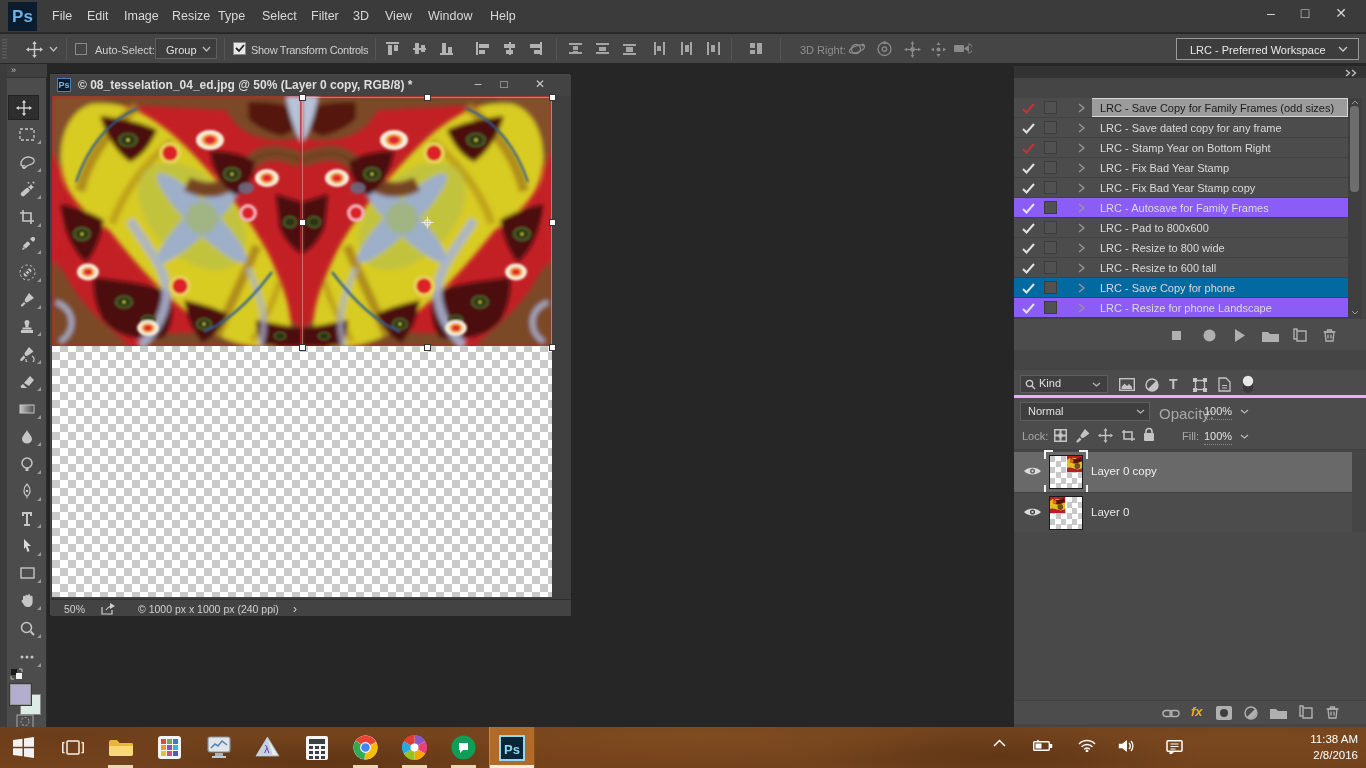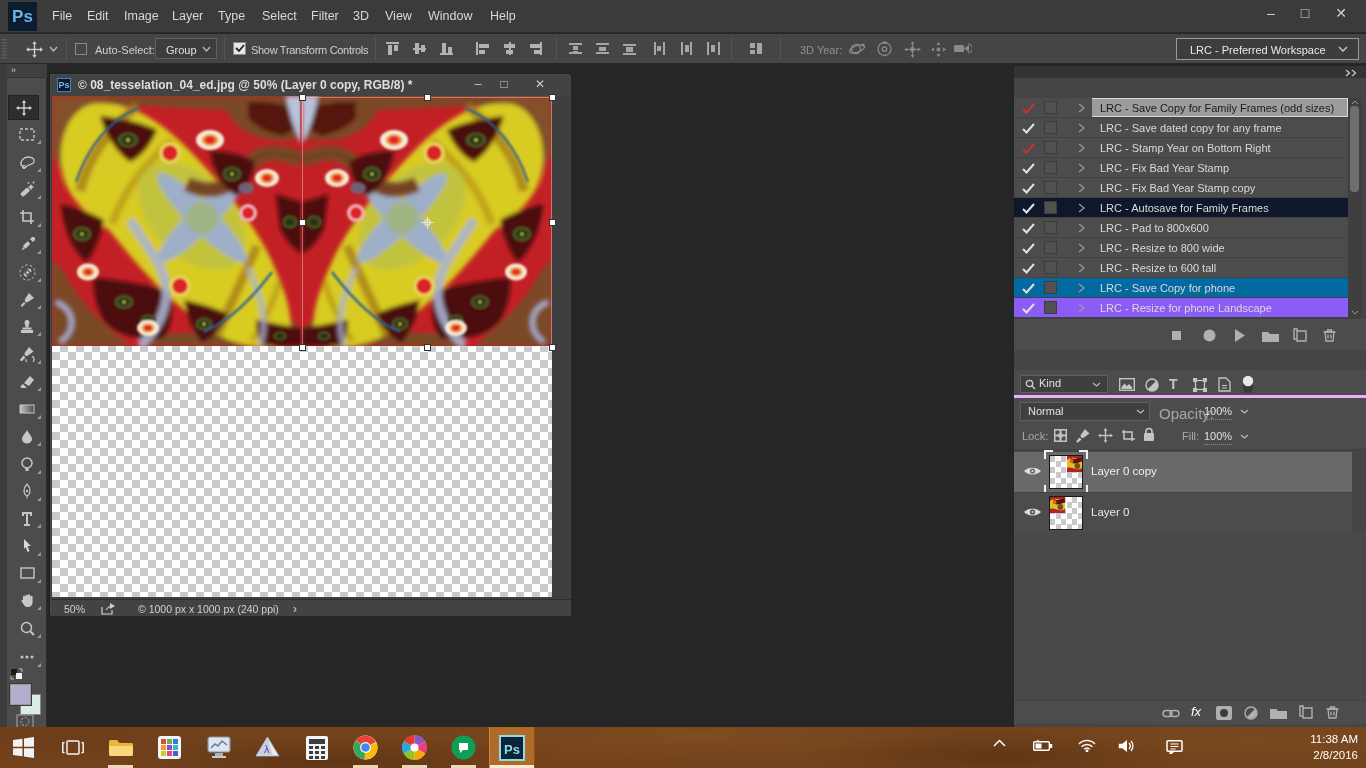--- a/index.html
+++ b/index.html
@@ -52,21 +52,21 @@
 #clock{position:absolute;right:8px;top:4px;text-align:right;color:#fff;font-size:11.5px;line-height:16px}
 </style></head>
 <body>
 <div id="app">
 
 <div id="menubar">
   <div id="pslogo">Ps</div>
   <span class="mitem" style="left:52px">File</span>
   <span class="mitem" style="left:87px">Edit</span>
   <span class="mitem" style="left:124px">Image</span>
-  <span class="mitem" style="left:172px">Layer</span>
+  <span class="mitem" style="left:172px">Resize</span>
   <span class="mitem" style="left:218px">Type</span>
   <span class="mitem" style="left:262px">Select</span>
   <span class="mitem" style="left:311px">Filter</span>
   <span class="mitem" style="left:353px">3D</span>
   <span class="mitem" style="left:385px">View</span>
   <span class="mitem" style="left:428px">Window</span>
   <span class="mitem" style="left:490px">Help</span>
   <div class="wbtn" style="right:86px">–</div>
   <div class="wbtn" style="right:52px">□</div>
   <div class="wbtn" style="right:16px">✕</div>
@@ -203,21 +203,21 @@
   <div class="osep" style="left:731px"></div>
   <svg class="abs oicon" style="left:748px" width="16" height="15">
           <g fill="#a5a5a5">
             <rect x="2" y="2" width="5" height="5"></rect>
             <rect x="2" y="9" width="5" height="4"></rect>
             <rect x="9" y="2" width="5" height="11"></rect>
           </g>
         </svg>
   <div class="osep" style="left:780px"></div>
   </div>
-  <span class="otxt" style="left:800px;color:#8f8f8f">3D Year:</span>
+  <span class="otxt" style="left:800px;color:#8f8f8f">3D Right:</span>
   <div id="threedicons">
   <svg class="abs oicon" style="left:848px" width="18" height="16">
           <g stroke="#8a8a8a" fill="none" stroke-width="1.3">
             <circle cx="8" cy="8" r="4.5"></circle>
             <ellipse cx="9" cy="8" rx="8" ry="3.2" transform="rotate(-20 9 8)"></ellipse>
           </g>
           <circle cx="15" cy="4" r="1.6" fill="#8a8a8a"></circle>
         </svg>
   <svg class="abs oicon" style="left:876px" width="17" height="16">
           <g stroke="#8a8a8a" fill="none" stroke-width="1.3">
@@ -654,21 +654,21 @@
 <div class="arow" style="top:112px;background:#4c4c4c;color:#dadada">
           <svg class="abs" style="left:8px;top:5px" width="13" height="11">
             <path d="M1 6 L4.5 9.5 L12 1" stroke="#e2e2e2" stroke-width="2" fill="none"></path>
           </svg>
           <div class="mbox" style="background:#515151;border:1px solid #3c3c3c"></div>
           <svg class="abs" style="left:64px;top:5px" width="7" height="10">
             <path d="M1 1 L6 5 L1 9" stroke="#9a9a9a" stroke-width="1.3" fill="none"></path>
           </svg>
           <span class="lbl">LRC - Fix Bad Year Stamp copy</span>
         </div>
-<div class="arow" style="top:132px;background:#0f172a;color:#dadada">
+<div class="arow" style="top:132px;background:#8b5cf6;color:#dadada">
           <svg class="abs" style="left:8px;top:5px" width="13" height="11">
             <path d="M1 6 L4.5 9.5 L12 1" stroke="#e2e2e2" stroke-width="2" fill="none"></path>
           </svg>
           <div class="mbox" style="background:#515151;border:1px solid #3c3c3c"></div>
           <svg class="abs" style="left:64px;top:5px" width="7" height="10">
             <path d="M1 1 L6 5 L1 9" stroke="#9a9a9a" stroke-width="1.3" fill="none"></path>
           </svg>
           <span class="lbl">LRC - Autosave for Family Frames</span>
         </div>
 <div class="arow" style="top:152px;background:#4c4c4c;color:#dadada">
@@ -888,21 +888,21 @@
     <span class="abs" style="left:77px;top:13px;font-size:11.5px;color:#e8e8e8">Layer 0</span>
   </div>
   <div class="abs" style="left:0;top:466px;width:352px;height:168px;background:#494949"></div>
   <div class="abs" style="left:0;top:634px;width:352px;height:24px;background:#4c4c4c;border-top:1px solid #414141">
     <svg class="abs" style="left:148px;top:8px" width="18" height="9">
           <g fill="none" stroke="#b0b0b0" stroke-width="1.4">
             <rect x="1" y="1.5" width="9" height="6" rx="3"></rect>
             <rect x="8" y="1.5" width="9" height="6" rx="3"></rect>
           </g>
         </svg>
-    <span class="abs" style="left:177px;top:3px;font-size:13px;font-style:italic;font-weight:normal;color:#ffffff">fx</span>
+    <span class="abs" style="left:177px;top:3px;font-size:13px;font-style:italic;font-weight:bold;color:#eab308">fx</span>
     <svg class="abs" style="left:202px;top:5px" width="16" height="14">
           <rect width="16" height="14" rx="2" fill="#b0b0b0"></rect>
           <circle cx="8" cy="7" r="4" fill="#3d3d3d"></circle>
         </svg>
     <svg class="abs" style="left:230px;top:5px" width="14" height="14">
           <circle cx="7" cy="7" r="6" fill="none" stroke="#b0b0b0" stroke-width="1.4"></circle>
           <path d="M2.8 11.2 A6 6 0 0 0 11.2 2.8 z" fill="#b0b0b0"></path>
         </svg>
     <svg class="abs" style="left:256px;top:6px" width="17" height="12">
           <path d="M0 2 h6 l2 2 h9 v8 h-17 z" fill="#b0b0b0"></path>

